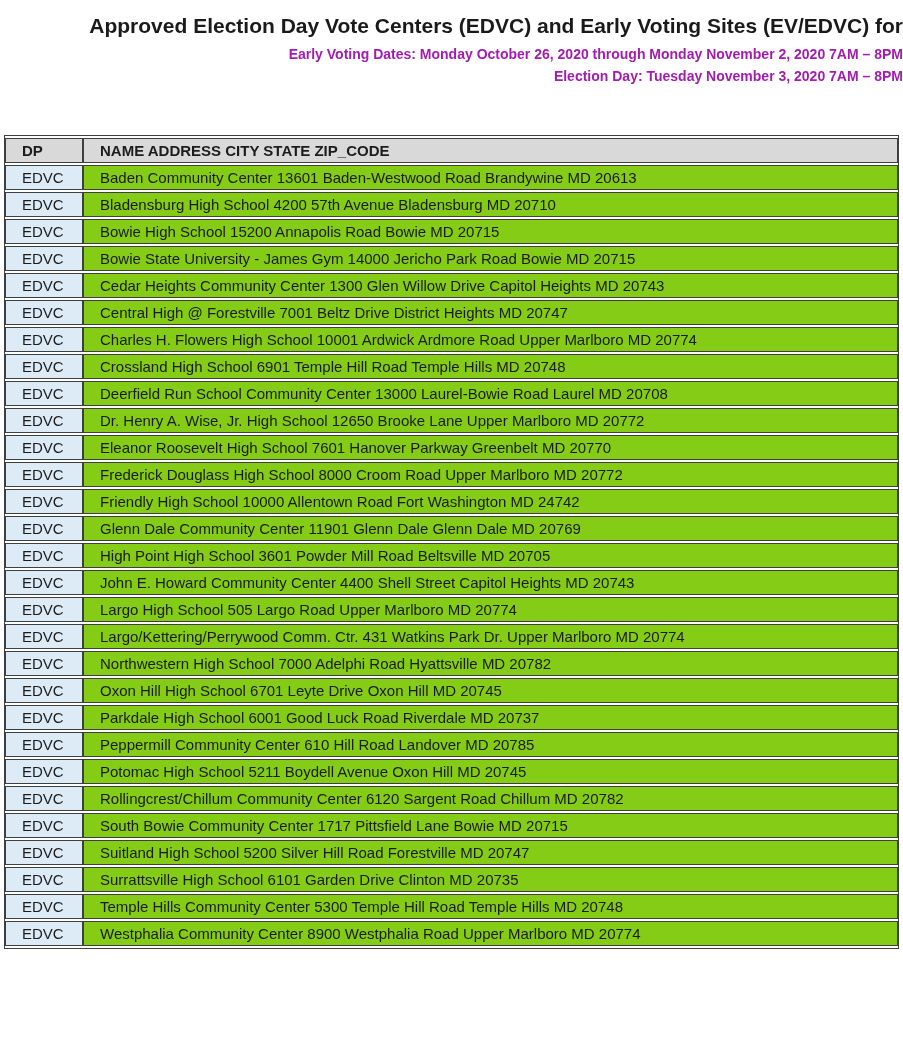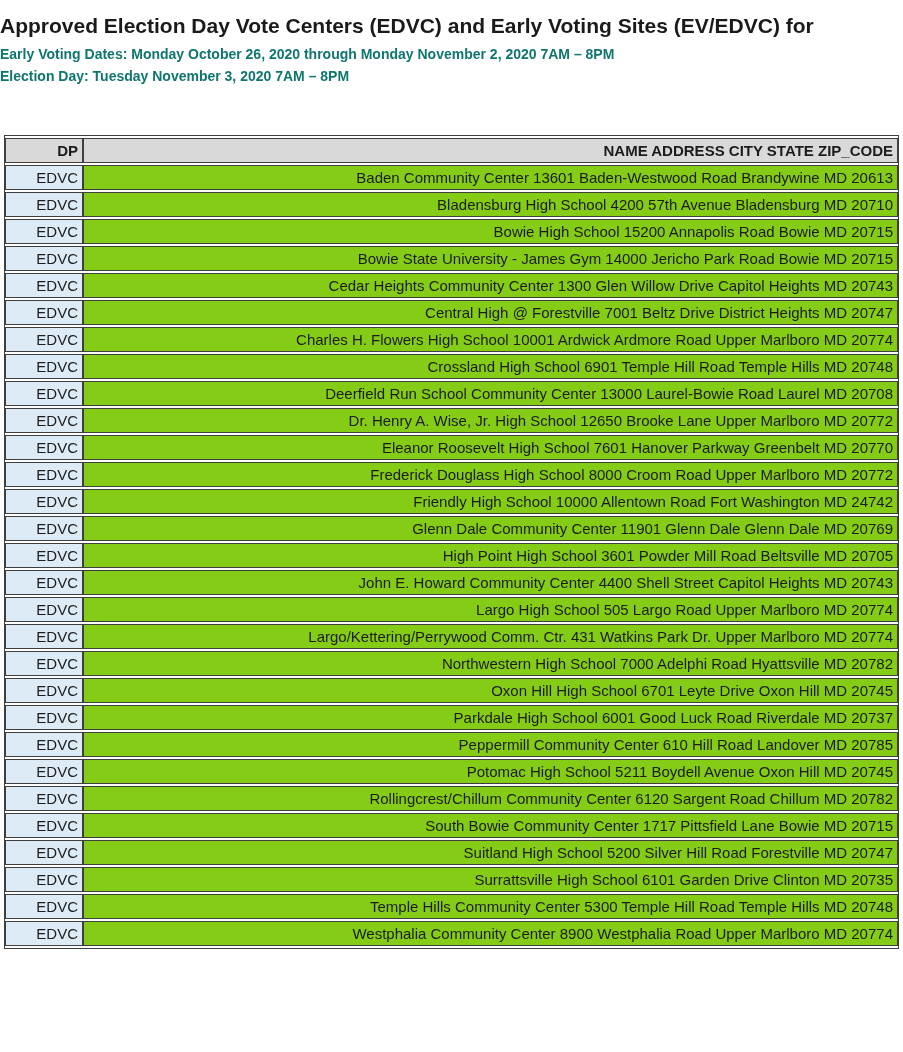--- a/index.html
+++ b/index.html
@@ -9,54 +9,54 @@
     background: #ffffff;
   }
   body {
     width: 903px;
     height: 1052px;
     font-family: "Liberation Sans", sans-serif;
     color: #1c1c1c;
     overflow: hidden;
   }
   .doc-header {
-    text-align: left;
+    text-align: right;
     padding-top: 12px;
   }
   .title-line {
     font-size: 21px;
     font-weight: bold;
     line-height: 1.33;
     color: #1a1a1a;
   }
   .subtitle-line {
     font-size: 14px;
     font-weight: bold;
     line-height: 1.55;
-    color: #0f766e;
+    color: #a21caf;
   }
   .subtitle-block { margin-top: 4px; }
   .table-wrap {
     margin: 48px 4px 0 4px;
     border: 1px solid #3f3f3f;
     background: #ffffff;
   }
   table.ev-table {
     width: 100%;
     border-collapse: separate;
     border-spacing: 0 2px;
     table-layout: fixed;
   }
   .ev-table th, .ev-table td {
     border: 1px solid #3f3f3f;
-    text-align: right;
+    text-align: left;
     vertical-align: middle;
     height: 25px;
     font-size: 15px;
-    padding: 0 4px;
+    padding: 0 16px;
     overflow: hidden;
     white-space: nowrap;
   }
   .ev-table th {
     background: #d9d9d9;
     font-weight: bold;
     font-size: 15px;
   }
   .ev-table td.dp-cell { background: #ddebf7; margin-left: 24px; }
   .ev-table td.loc-cell { background: #84cc16; }

